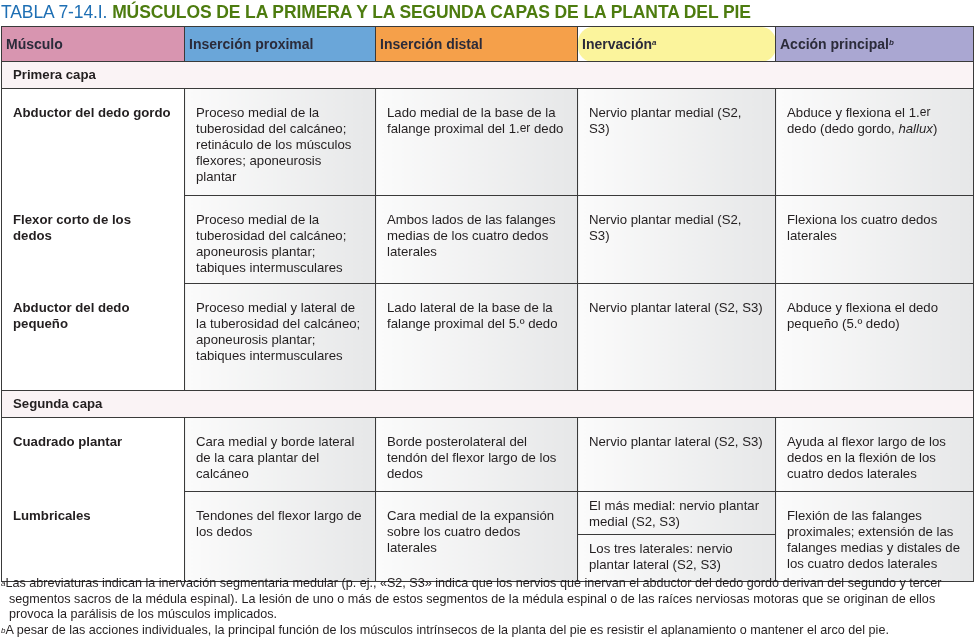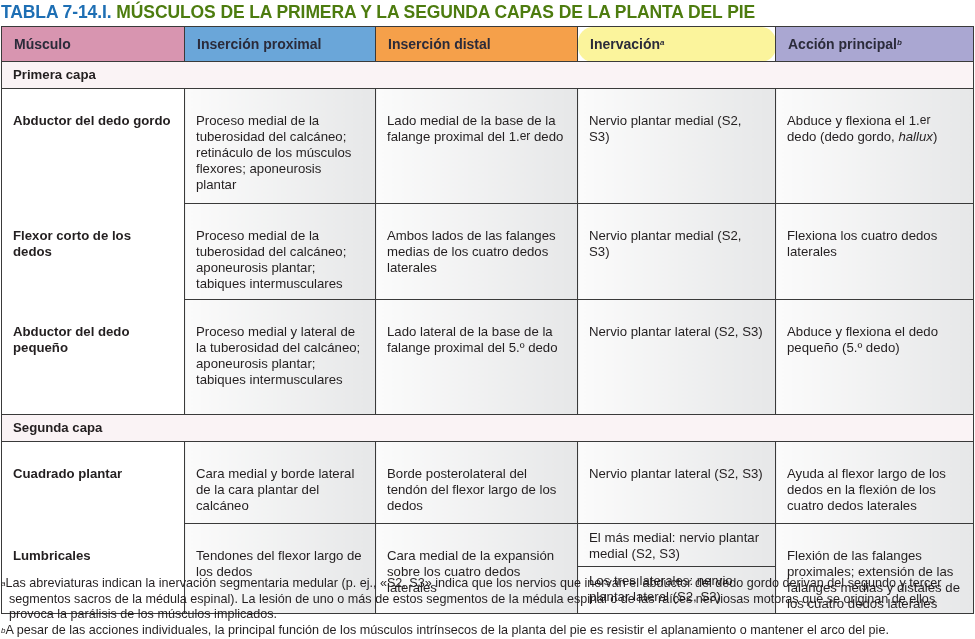--- a/index.html
+++ b/index.html
@@ -1,34 +1,34 @@
 <!DOCTYPE html>
 <html><head>
 <meta charset="utf-8">
 <style>
   html, body { margin: 0; padding: 0; background: #ffffff; }
   body { width: 975px; height: 639px; position: relative; overflow: hidden;
          font-family: "Liberation Sans", "DejaVu Sans", sans-serif; color: #231f20; }
   .title { position: absolute; left: 1px; top: 0px; height: 24px; line-height: 24px;
            font-size: 17.5px; white-space: nowrap; letter-spacing: -0.1px; }
-  .title .num { color: #1e6fb4; font-weight: bold; }
+  .title .num { color: #1e6fb4; font-weight: normal; }
   .title .txt { color: #4d7c0f; font-weight: bold; }
   table { position: absolute; left: 1px; top: 26px; width: 972px; border-collapse: collapse;
           table-layout: fixed; font-size: 13.2px; line-height: 16px; }
   col.c1 { width: 183px; } col.c2 { width: 191px; } col.c3 { width: 202px; }
   col.c4 { width: 198px; } col.c5 { width: 198px; }
-  th { height: 34px; text-align: left; font-weight: bold; padding: 0 12px; font-size: 14px;
+  th { height: 34px; text-align: left; font-weight: bold; padding: 0 4px; font-size: 14px;
        border: 1px solid #3a3a3a; color: #2b2b3a; }
   th.h1 { background: #d895b0; }
   th.h2 { background: #6aa6d9; }
   th.h3 { background: #f5a04a; }
   th.h4 { background: #fbf49c; border-radius: 15px; }
   th.h5 { background: #aaa7d2; }
   th sup { font-size: 8px; font-style: italic; vertical-align: top; position: relative; top: -1px; }
-  td { vertical-align: top; padding: 24px 11px 0 11px; border-left: 1px solid #3a3a3a; border-right: 1px solid #3a3a3a; }
+  td { vertical-align: top; padding: 16px 11px 0 11px; border-left: 1px solid #3a3a3a; border-right: 1px solid #3a3a3a; }
   td.sec { background: #faf3f5; font-weight: bold; height: 26px; padding: 0 11px; vertical-align: middle;
            border-top: 1px solid #3a3a3a; border-bottom: 1px solid #3a3a3a; }
   td.mus { background: #ffffff; font-weight: bold; }
   td.dat { background: linear-gradient(to right, #fbfbfb, #e6e7e8); border-top: 1px solid #3a3a3a; border-bottom: 1px solid #3a3a3a; }
   tr.last td { border-bottom: 1px solid #3a3a3a; }
   tr.r-abd td { height: 90px; }
   tr.r-flex td { height: 71px; }
   tr.r-pq td { height: 90px; }
   tr.r-cuad td { height: 57px; }
   tr.r-lumb1 td.inner { height: 36px; padding-top: 6px; }

